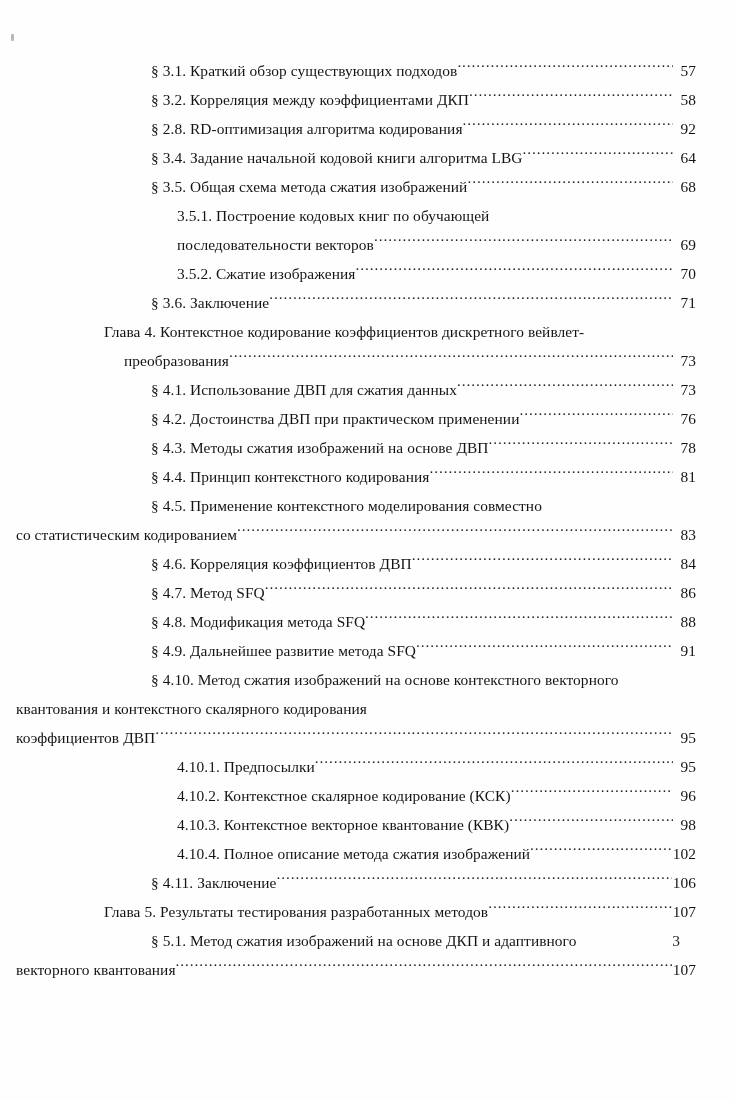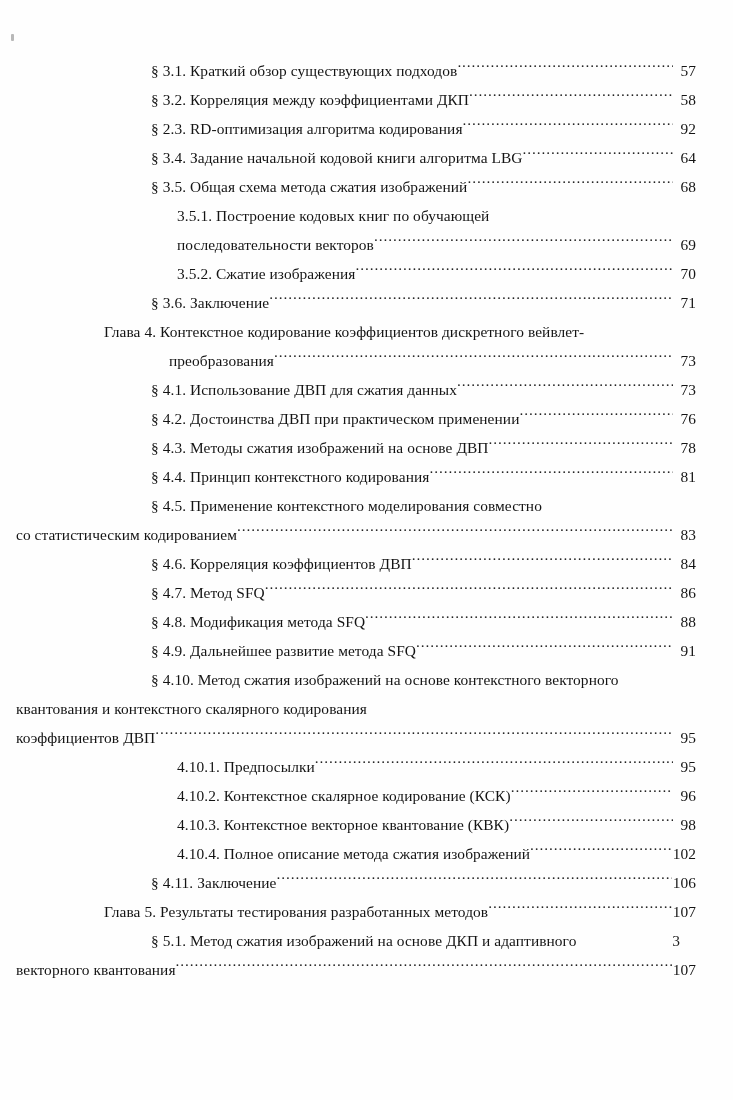--- a/index.html
+++ b/index.html
@@ -50,21 +50,21 @@
     font-size: 15.4px;
     line-height: 29px;
     letter-spacing: .005em;
     white-space: nowrap;
   }
 
   
   .lvl-chapter { padding-left: 88px; }
   .lvl-section { padding-left: 135px; }
   .lvl-sub     { padding-left: 161px; }
-  .lvl-cont    { padding-left: 108px; margin-left: 45px; }   
+  .lvl-cont    { padding-left: 108px; }   
   .lvl-cont-s  { }   
   .lvl-cont-u  { padding-left: 161px; justify-content: flex-end; }   
 
   .toc-title {
     flex: 0 0 auto;
   }
 
   
   .leader {
     flex: 1 1 auto;
@@ -116,21 +116,21 @@
         <span class="toc-title">§ 3.1. Краткий обзор существующих подходов</span>
         <span class="leader"></span>
         <span class="toc-page">57</span>
       </div>
       <div class="toc-line lvl-section">
         <span class="toc-title">§ 3.2. Корреляция между коэффициентами ДКП</span>
         <span class="leader"></span>
         <span class="toc-page">58</span>
       </div>
       <div class="toc-line lvl-section">
-        <span class="toc-title">§ 2.3. RD-оптимизация алгоритма кодирования</span>
+        <span class="toc-title">§ 2.8. RD-оптимизация алгоритма кодирования</span>
         <span class="leader"></span>
         <span class="toc-page">92</span>
       </div>
       <div class="toc-line lvl-section">
         <span class="toc-title">§ 3.4. Задание начальной кодовой книги алгоритма LBG</span>
         <span class="leader"></span>
         <span class="toc-page">64</span>
       </div>
       <div class="toc-line lvl-section">
         <span class="toc-title">§ 3.5. Общая схема метода сжатия изображений</span>

